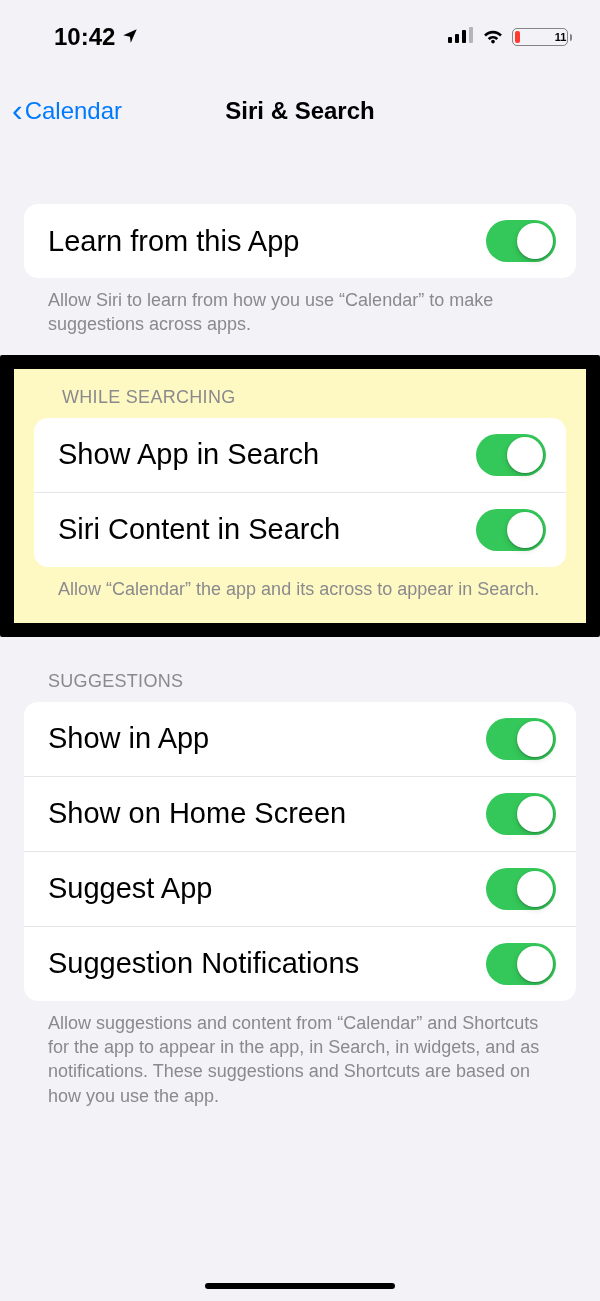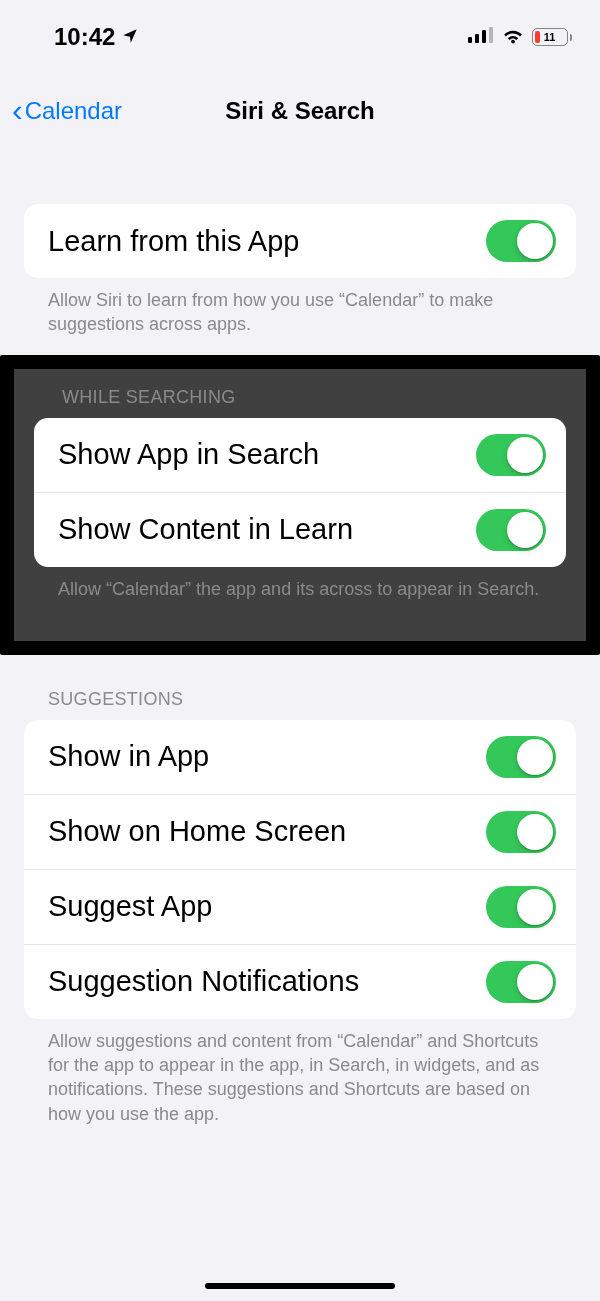--- a/index.html
+++ b/index.html
@@ -130,22 +130,22 @@
       border-radius: 50%;
       background: #fff;
       box-shadow: 0 1px 2px rgba(0,0,0,0.25), 0 3px 6px rgba(0,0,0,0.12);
     }
 
     
     .highlight-box {
       border: 14px solid #000;
       border-radius: 2px;
       margin: 18px 0 0 0;
-      padding: 16px 0 40px 0;
-      background: #404040;
+      padding: 16px 0 22px 0;
+      background: #fef9c3;
     }
     .highlight-box .section-header {
       padding-top: 2px;
     }
     .highlight-box .group {
       margin: 0 20px;
     }
     .highlight-box .footer-text {
       padding-left: 44px;
       padding-right: 44px;
@@ -158,28 +158,28 @@
       margin-top: 62px;
     }
 
     
     .battery {
       display: flex;
       align-items: center;
       gap: 2px;
     }
     .battery-body {
-      width: 36px;
+      width: 56px;
       height: 18px;
       border: 1.5px solid rgba(0,0,0,0.45);
       border-radius: 5px;
       position: relative;
       display: flex;
       align-items: center;
-      justify-content: center;
+      justify-content: flex-end;
     }
     .battery-fill {
       position: absolute;
       left: 2px;
       top: 2px;
       bottom: 2px;
       width: 5px;
       background: #ff3b30;
       border-radius: 2px;
     }
@@ -268,21 +268,21 @@
 <div class="highlight-box">
   <div class="section-header">WHILE SEARCHING</div>
   <div class="group">
     <div class="row">
       <span class="row-label">Show App in Search</span>
       <div class="toggle">
           <div class="knob"></div>
         </div>
     </div>
     <div class="row">
-      <span class="row-label">Show Content in Learn</span>
+      <span class="row-label">Siri Content in Search</span>
       <div class="toggle">
           <div class="knob"></div>
         </div>
     </div>
   </div>
   <div class="footer-text">Allow “Calendar” the app and its across to appear in Search.</div>
 </div>
 
 <div class="section after-highlight">
   <div class="section-header">SUGGESTIONS</div>

